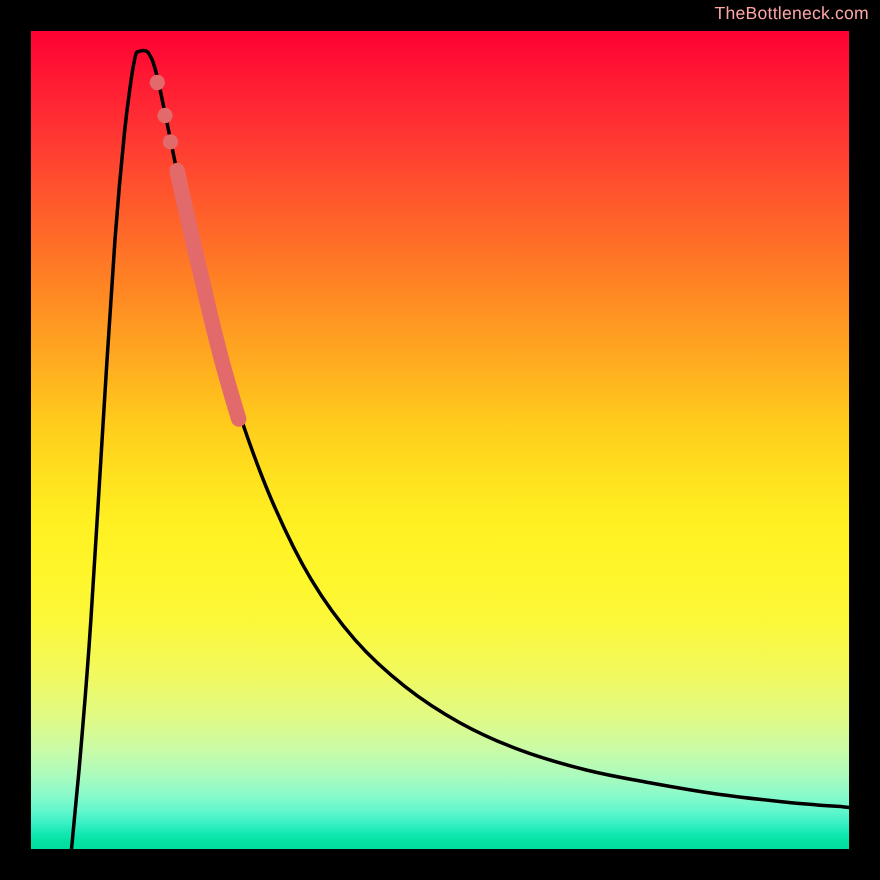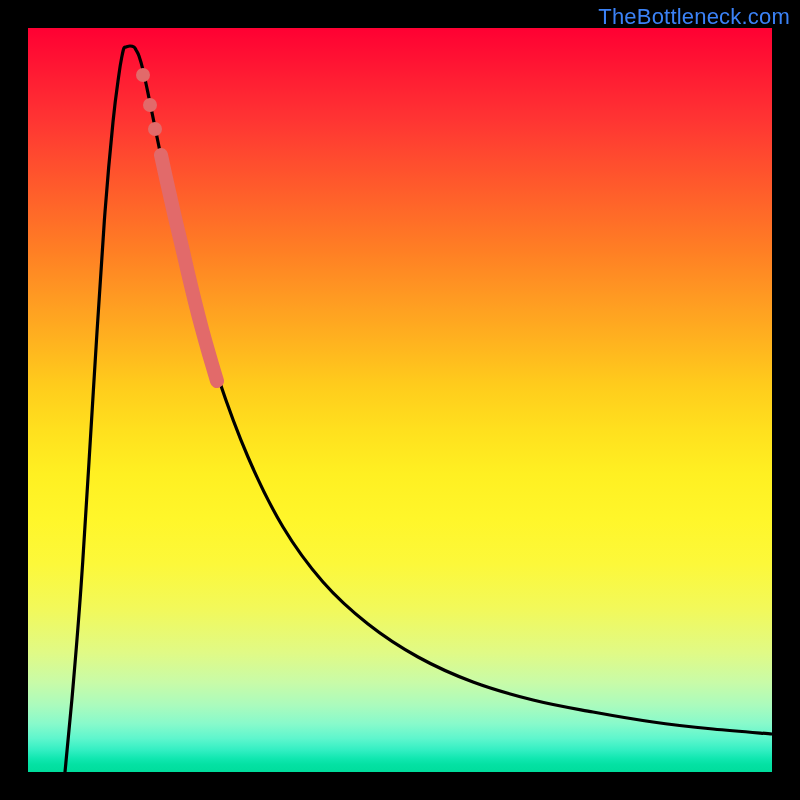--- a/index.html
+++ b/index.html
@@ -58,22 +58,22 @@
   svg.curve {
     position: absolute;
     inset: 0;
     width: 100%;
     height: 100%;
   }
   .watermark {
     position: absolute;
     top: 4px;
     right: 10px;
-    color: #3b82f6;
-    font-size: 22px;
+    color: #fca5a5;
+    font-size: 16px;
     font-weight: 500;
     letter-spacing: 0.2px;
     user-select: none;
     text-align: center;
   }
 </style>
 </head>
 <body>
 
 <div class="frame">

